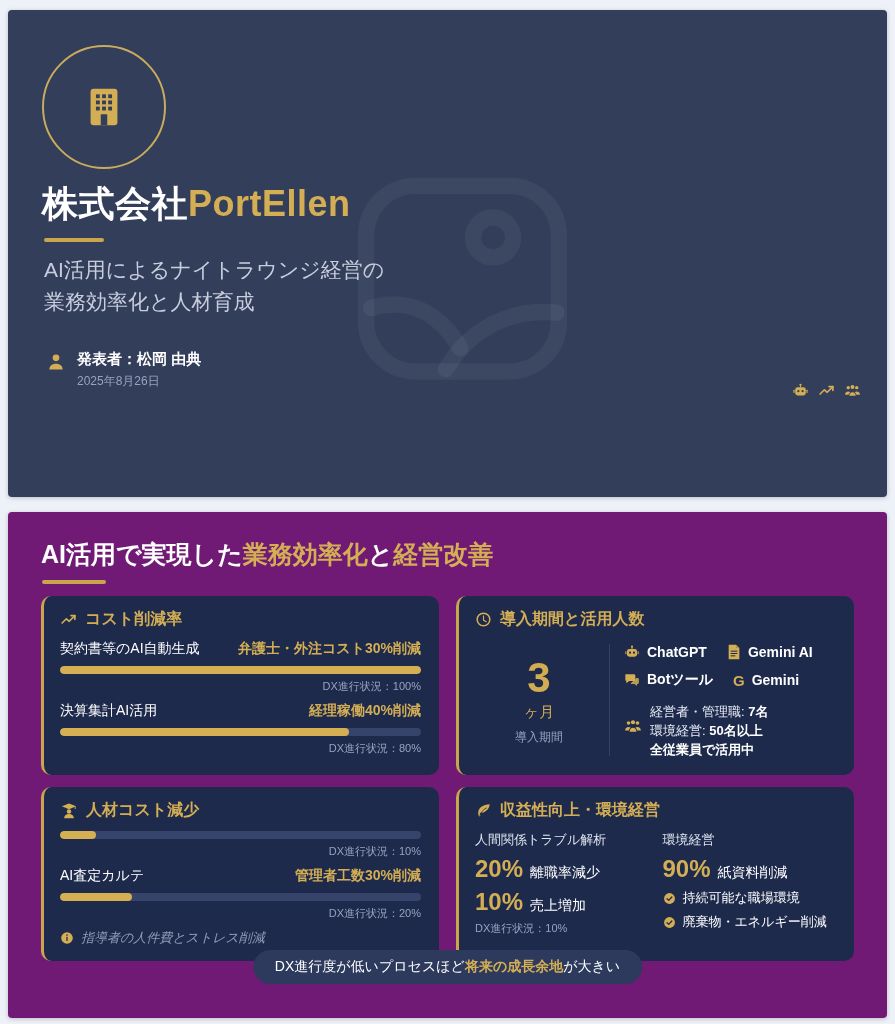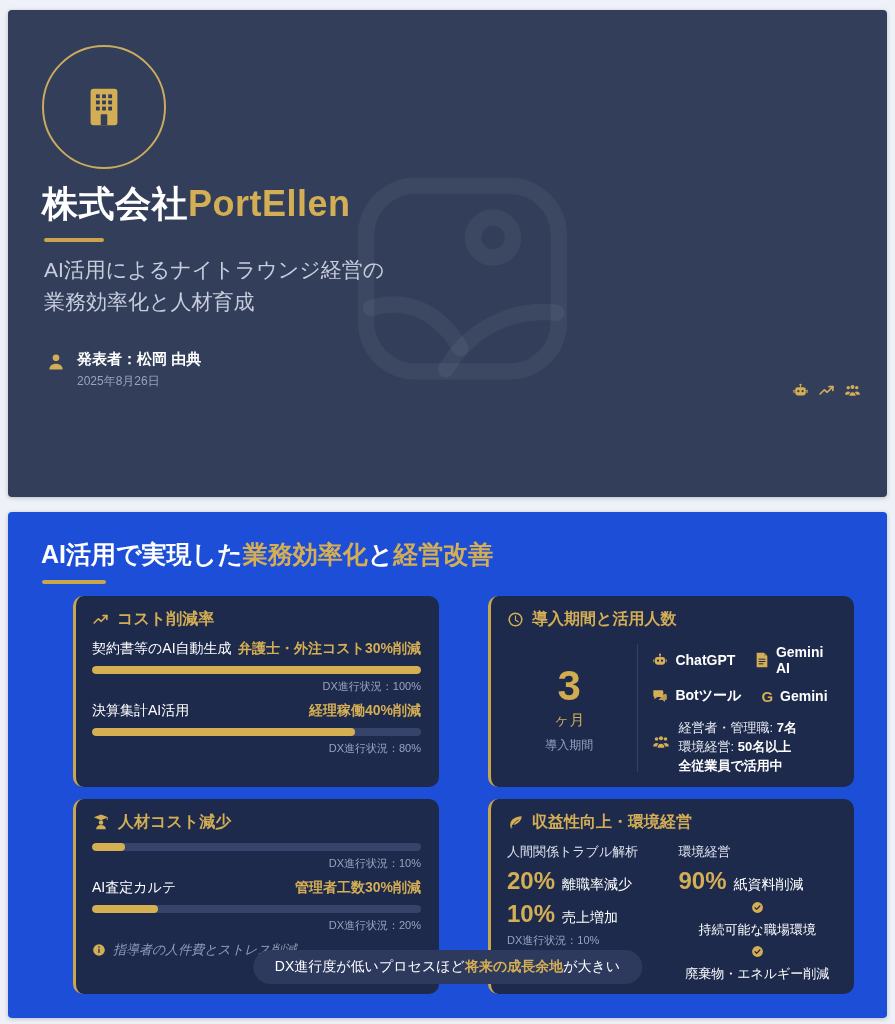--- a/index.html
+++ b/index.html
@@ -2,40 +2,40 @@
 <html><head>
 <meta charset="utf-8">
 <style>
   * { margin:0; padding:0; box-sizing:border-box; }
   body { font-family:"Liberation Sans","DejaVu Sans",sans-serif; background:#eef1f7; }
   .page { position:relative; width:895px; height:1024px; background:#eef1f7; overflow:hidden; }
 
   
   .slide { position:absolute; left:8px; width:879px; border-radius:4px; box-shadow:0 1px 4px rgba(30,40,70,.25); overflow:hidden; }
   .slide1 { top:10px; height:487px; background:#323e5a; }
-  .slide2 { top:512px; height:506px; background:#1d4ed8; }
+  .slide2 { top:512px; height:506px; background:#701a75; }
 
   
   .logo-circle { position:absolute; left:34px; top:35px; width:124px; height:124px; border:2px solid #c9ab5e; border-radius:50%; display:flex; align-items:center; justify-content:center; }
   .company-title { position:absolute; left:34px; top:170px; font-size:36px; font-weight:bold; color:#ffffff; letter-spacing:.5px; }
   .company-title .gold { color:#d4ae55; }
   .title-underline { position:absolute; left:36px; top:228px; width:60px; height:4px; background:#c9a54e; border-radius:2px; }
   .subtitle { position:absolute; left:36px; top:244px; font-size:21px; line-height:1.5; color:#c7cddc; }
   .presenter { position:absolute; left:38px; top:340px; display:flex; gap:11px; }
   .presenter .p-name { font-size:15px; font-weight:700; color:#ffffff; }
   .presenter .p-date { font-size:12px; color:#97a3c0; margin-top:4px; }
   .img-ph { position:absolute; left:337px; top:150px; width:235px; height:235px; opacity:1; }
   .corner-icons { position:absolute; right:26px; top:372px; display:flex; gap:9px; align-items:center; }
 
   
   .s2-title { position:absolute; left:33px; top:26px; font-size:25px; font-weight:bold; color:#ffffff; }
   .s2-title .gold { color:#d4ae55; }
   .s2-underline { position:absolute; left:34px; top:68px; width:64px; height:4px; background:#c9a54e; border-radius:2px; }
   .cards { position:absolute; left:33px; top:84px; width:813px; display:grid; grid-template-columns:1fr 1fr; column-gap:17px; row-gap:12px; }
-  .card { background:#1d2a4b; border-left:3px solid #c9a54e; border-radius:10px; padding:13px 18px 11px 16px;margin-left:32px; }
+  .card { background:#1d2a4b; border-left:3px solid #c9a54e; border-radius:10px; padding:13px 18px 11px 16px; }
   .card.top { min-height:150px; }
   .card.bottom { min-height:174px; }
   .card-header { display:flex; align-items:center; gap:8px; color:#d4ae55; font-size:16px; font-weight:bold; margin-bottom:10px; }
   .metric-head { display:flex; justify-content:space-between; align-items:baseline; margin-top:2px; }
   .metric-label { color:#ffffff; font-size:14px; }
   .metric-value { color:#d4ae55; font-size:14px; font-weight:bold; }
   .bar { position:relative; height:8px; background:#36436a; border-radius:4px; margin-top:8px; overflow:hidden; }
   .fill { position:absolute; left:0; top:0; height:100%; background:#d4b052; border-radius:4px; }
   .dx-status { text-align:right; font-size:11px; color:#97a3c0; margin-top:5px; margin-bottom:8px; }
   .footnote { display:flex; align-items:center; gap:7px; font-size:13px; font-style:italic; color:#8f9cba; margin-top:4px; }
@@ -56,21 +56,21 @@
   .staff-lines .note { font-weight:bold; color:#ffffff; }
   .g-letter { color:#d4ae55; font-weight:bold; font-size:15px; line-height:1; }
 
   
   .profit-cols { display:grid; grid-template-columns:1fr 1fr; column-gap:14px; }
   .p-head { font-size:13px; color:#dfe4f0; margin-bottom:6px; }
   .stat { display:flex; align-items:baseline; gap:7px; margin-bottom:5px; }
   .stat .v { font-size:24px; font-weight:bold; color:#d4ae55; }
   .stat .l { font-size:14px; color:#ffffff; }
   .p-status { font-size:11px; color:#97a3c0; margin-top:2px; }
-  .check-row { display:flex; align-items:center; gap:7px; font-size:13px; color:#ffffff; margin-top:6px;flex-direction:column; }
+  .check-row { display:flex; align-items:center; gap:7px; font-size:13px; color:#ffffff; margin-top:6px; }
 
   .footer-pill { position:absolute; left:50%; top:438px; transform:translateX(-50%); background:#2d3a5d; border-radius:18px; padding:8px 22px; font-size:14px; color:#ffffff; white-space:nowrap; }
   .footer-pill .gold { color:#d4ae55; font-weight:bold; }
 
   svg { display:block; }
 </style>
 </head>
 <body>
 
 <div class="page">

